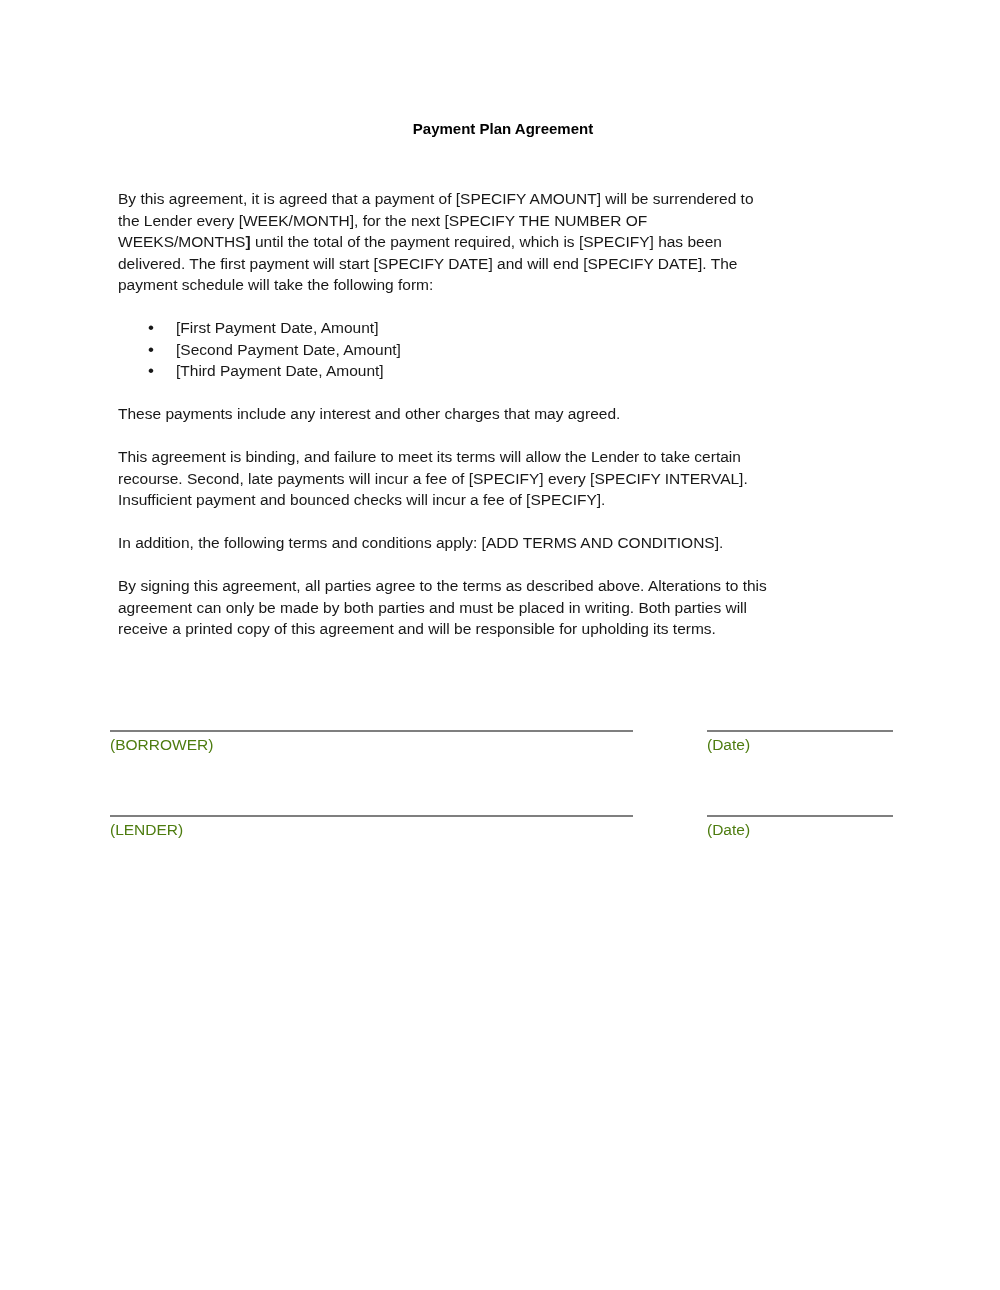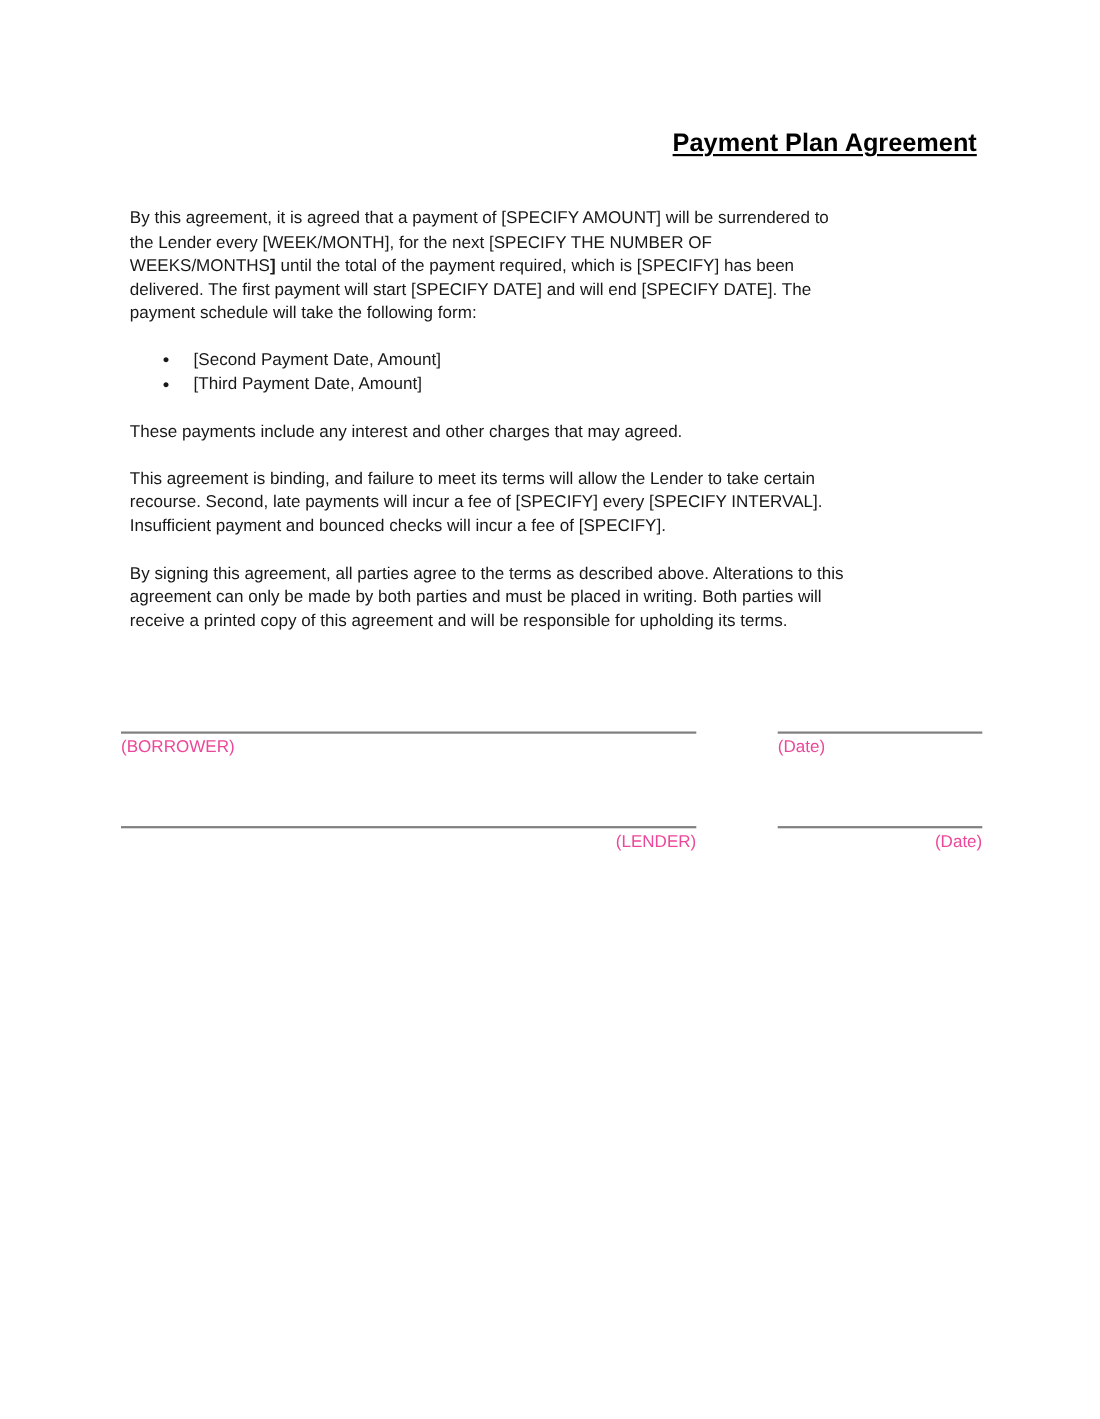--- a/index.html
+++ b/index.html
@@ -12,25 +12,24 @@
     font-family: "Liberation Sans", "DejaVu Sans", sans-serif;
     font-size: 15.5px;
     line-height: 21.5px;
     color: #181818;
     overflow: hidden;
   }
   .content {
     padding: 116px 112px 0 118px;
   }
   .doc-title {
-    font-size: 23px;
+    font-size: 15px;
     line-height: 26px;
     font-weight: bold;
-    text-align: right;
-    text-decoration: underline;
+    text-align: center;
     text-decoration-thickness: 2px;
     text-underline-offset: 3px;
     color: #000000;
     margin: 0 0 46px 0;
   }
   .para {
     white-space: pre-line;
     margin: 0 0 21.5px 0;
   }
   .bold-frag { font-weight: bold; }
@@ -52,60 +51,62 @@
   }
   .signature-block {
     margin-top: 90px;
     margin-left: -8px;
     width: 783px;
   }
   .sig-row {
     display: flex;
     justify-content: space-between;
   }
-  .sig-row.second { margin-top: 60px; text-align: right; }
+  .sig-row.second { margin-top: 60px; }
   .sig-col { display: flex; flex-direction: column; }
   .sig-col.party { width: 523px; }
   .sig-col.date  { width: 186px; }
   .sig-line {
     border-top: 2px solid #7f7f7f;
     height: 0;
   }
   .sig-label {
     padding-top: 2px;
     line-height: 21.5px;
-    color: #ec4899;
+    color: #4d7c0f;
   }
 </style>
 </head>
 <body>
 
 <div class="page">
   <div class="content">
 
     <h1 class="doc-title">Payment Plan Agreement</h1>
 
 
     <p class="para"><span>By this agreement, it is agreed that a payment of [SPECIFY AMOUNT] will be surrendered to
 the Lender every [WEEK/MONTH], for the next [SPECIFY THE NUMBER OF
 WEEKS/MONTHS</span><span class="bold-frag">]</span><span> until the total of the payment required, which is [SPECIFY] has been
 delivered. The first payment will start [SPECIFY DATE] and will end [SPECIFY DATE]. The
 payment schedule will take the following form:</span></p>
 
     <ul class="schedule-list">
+      <li>[First Payment Date, Amount]</li>
       <li>[Second Payment Date, Amount]</li>
       <li>[Third Payment Date, Amount]</li>
     </ul>
 
     <p class="para">These payments include any interest and other charges that may agreed.</p>
 
     <p class="para">This agreement is binding, and failure to meet its terms will allow the Lender to take certain
 recourse. Second, late payments will incur a fee of [SPECIFY] every [SPECIFY INTERVAL].
 Insufficient payment and bounced checks will incur a fee of [SPECIFY].</p>
 
+    <p class="para">In addition, the following terms and conditions apply: [ADD TERMS AND CONDITIONS].</p>
 
     <p class="para">By signing this agreement, all parties agree to the terms as described above. Alterations to this
 agreement can only be made by both parties and must be placed in writing. Both parties will
 receive a printed copy of this agreement and will be responsible for upholding its terms.</p>
 
     <div class="signature-block">
 
       <div class="sig-row">
         <div class="sig-col party">
           <div class="sig-line"></div>

